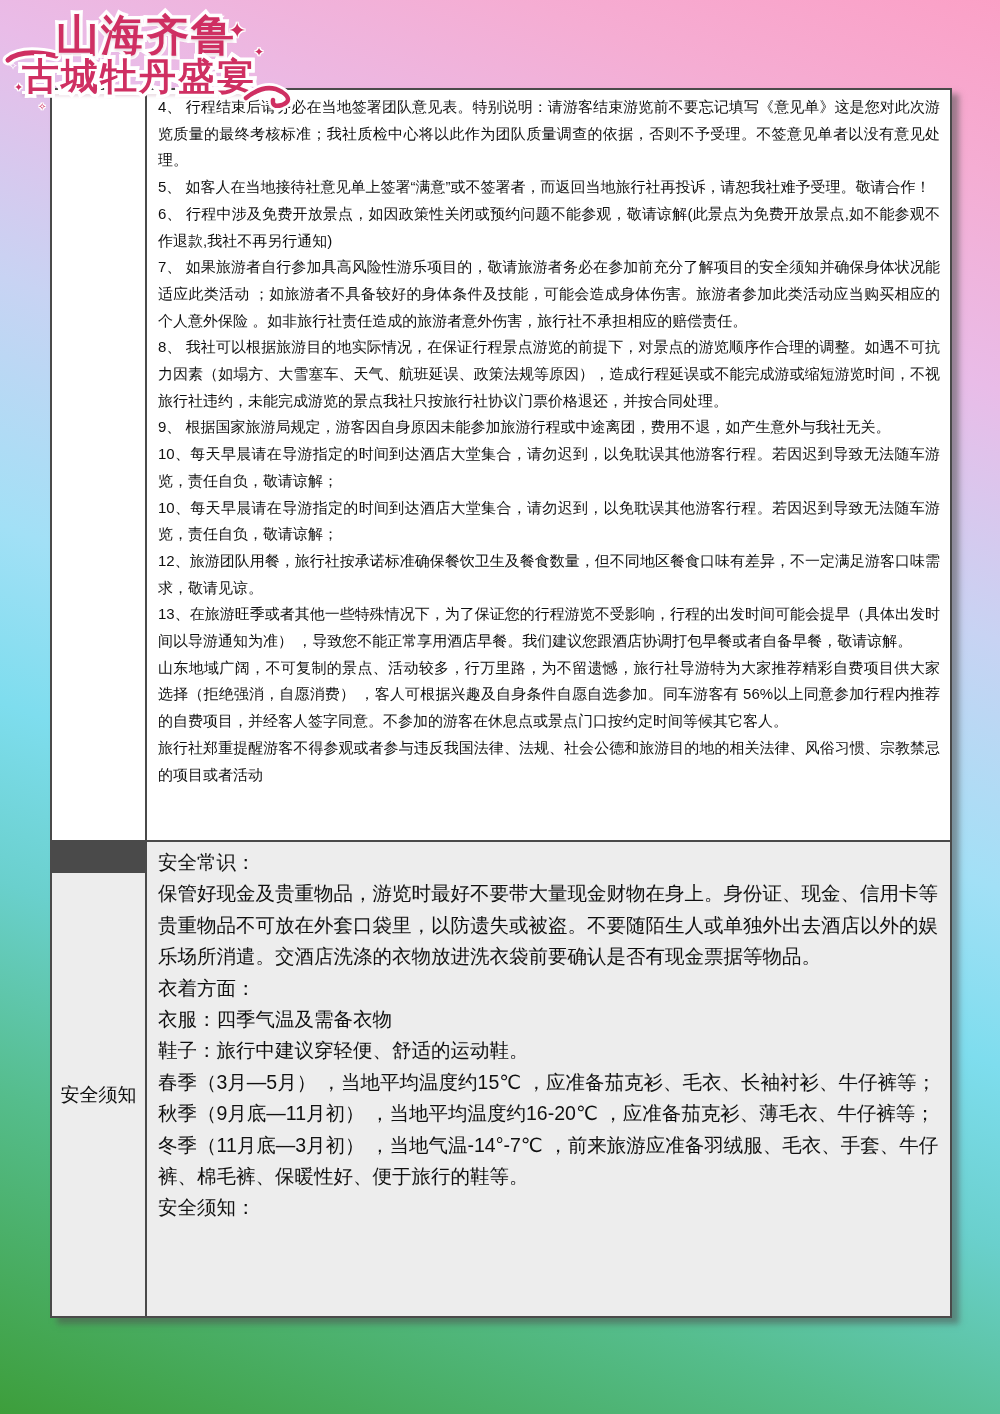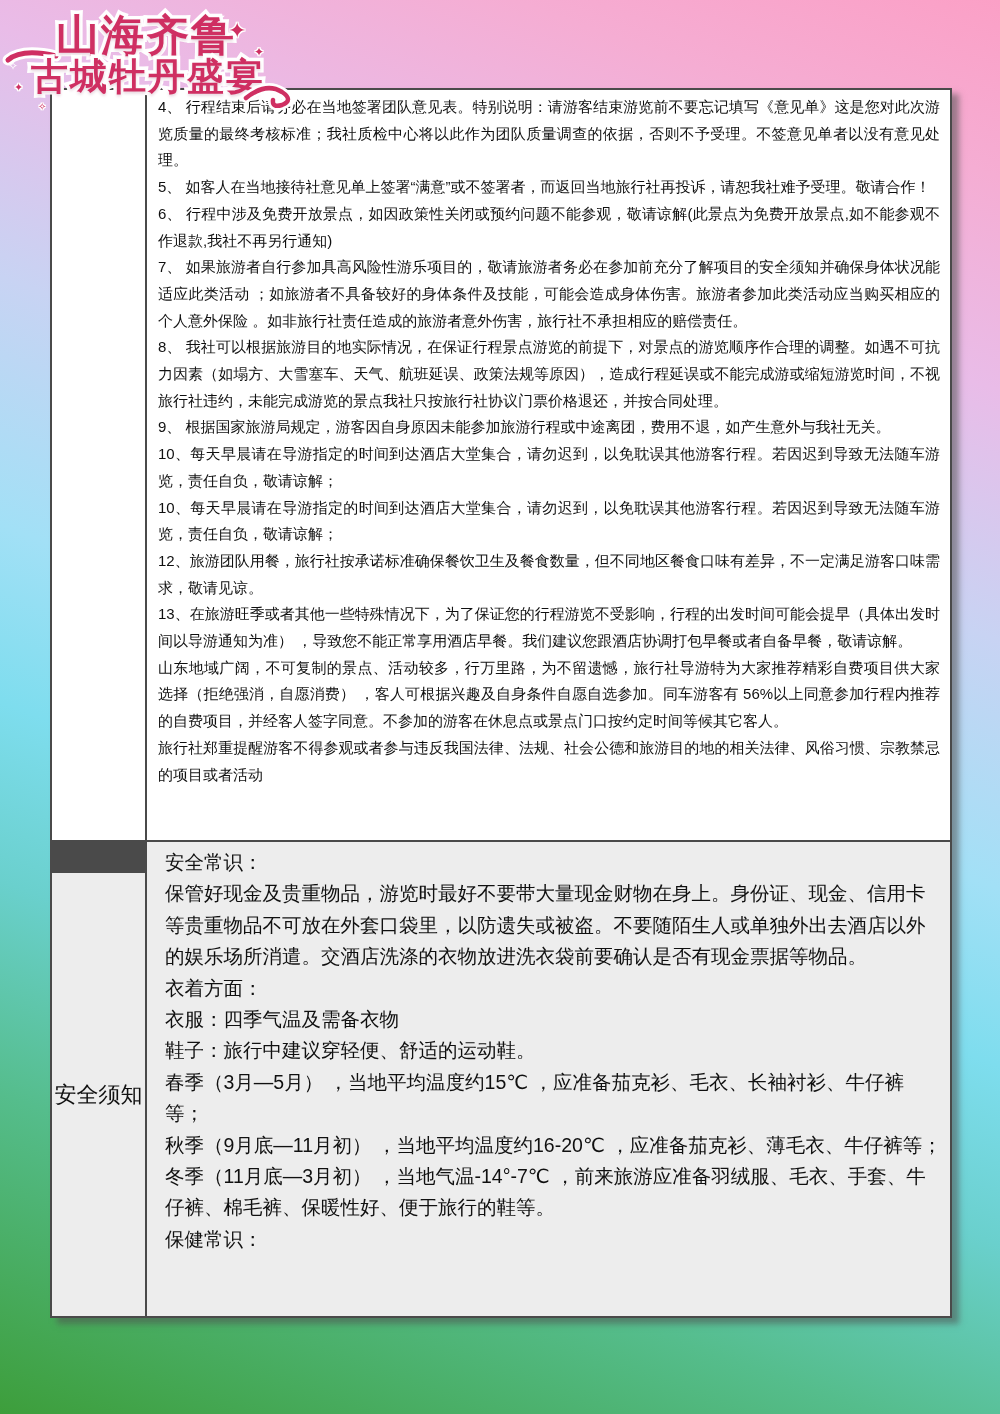--- a/index.html
+++ b/index.html
@@ -14,21 +14,21 @@
 
   
   .logo{position:absolute;left:8px;top:2px;width:290px;height:110px;z-index:3;}
   .logo-line{
     position:absolute;font-weight:900;color:#cf2f62;white-space:nowrap;
     -webkit-text-stroke:7px #ffffff;paint-order:stroke fill;
     text-shadow:0 2px 3px rgba(120,30,70,.18);
     letter-spacing:2px;line-height:1;
   }
   .logo-line1{left:48px;top:12px;font-size:43px;}
-  .logo-line2{left:23px;top:56px;font-size:37px;}
+  .logo-line2{left:14px;top:56px;font-size:37px;text-decoration:underline;}
   .sparkle{
     position:absolute;color:#cf2f62;line-height:1;
     -webkit-text-stroke:3px #fff;paint-order:stroke fill;
   }
   .sp-a{left:220px;top:18px;font-size:22px;}
   .sp-b{left:246px;top:44px;font-size:12px;}
   .sp-c{left:0px;top:58px;font-size:12px;color:#fff;-webkit-text-stroke:0;}
   .sp-d{left:6px;top:80px;font-size:11px;}
   .sp-e{left:30px;top:100px;font-size:10px;}
   .logo svg{position:absolute;overflow:visible;}
@@ -39,22 +39,22 @@
   .doc-table{
     position:absolute;left:50px;top:88px;width:898px;height:1226px;z-index:2;
     display:grid;grid-template-columns:93px 1fr;grid-template-rows:750px 1fr;
     gap:2px;background:#4a4a4a;border:2px solid #4a4a4a;
     box-shadow:7px 6px 6px rgba(80,80,80,.55);
   }
   .cell{background:#ffffff;color:#101010;overflow:hidden;}
   .cell-bl,.cell-br{background:#ededed;}
   .cell-tr{padding:4px 10px 0 11px;font-size:15px;line-height:26.7px;text-align:justify;}
   .cell-tr p{margin:0;}
-  .cell-bl{display:flex;align-items:center;justify-content:center;font-size:22px;margin-top:31px;}
-  .cell-br{padding:5px 8px 0 18px;font-size:19.5px;line-height:31.4px;}
+  .cell-bl{display:flex;align-items:center;justify-content:center;font-size:19px;margin-top:31px;}
+  .cell-br{padding:5px 8px 0 11px;font-size:19.5px;line-height:31.4px;}
   .cell-br p{margin:0;}
 </style>
 </head>
 <body>
 
 <div class="page">
 
   <div class="logo">
     <svg class="swoosh" width="70" height="60" viewBox="0 0 70 60">
       <path d="M4,12 Q18,0 52,8" fill="none" stroke="#ffffff" stroke-width="11" stroke-linecap="round"></path>
@@ -121,18 +121,18 @@
 
         <p>鞋子：旅行中建议穿轻便、舒适的运动鞋。</p>
 
         <p>春季（3月—5月） ，当地平均温度约15℃ ，应准备茄克衫、毛衣、长袖衬衫、牛仔裤等；</p>
 
 
         <p>秋季（9月底—11月初） ，当地平均温度约16-20℃ ，应准备茄克衫、薄毛衣、牛仔裤等；</p>
 
         <p>冬季（11月底—3月初） ，当地气温-14°-7℃ ，前来旅游应准备羽绒服、毛衣、手套、牛仔裤、棉毛裤、保暖性好、便于旅行的鞋等。</p>
 
-        <p>保健常识：</p>
+        <p>安全须知：</p>
 
       </div>
 
   </div>
 </div>
 
 </body></html>

